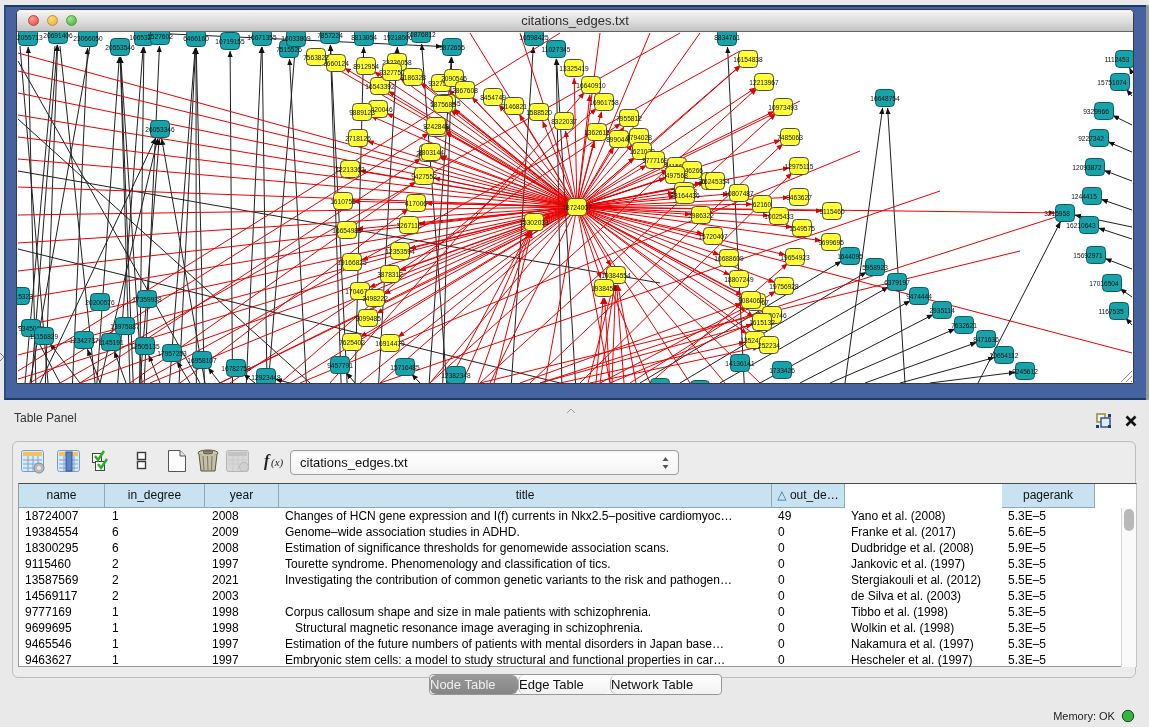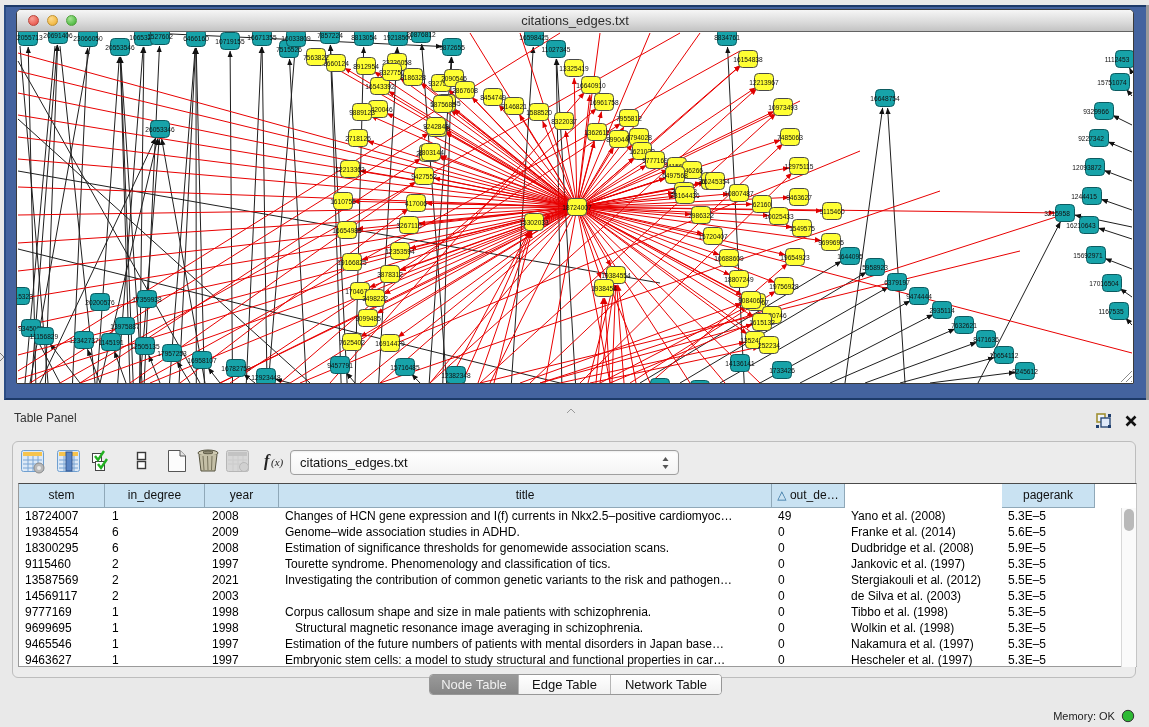--- a/index.html
+++ b/index.html
@@ -36,21 +36,21 @@
   border-bottom:1px solid #8fa8b8; font-size:12px; color:#111; text-align:center; line-height:23px; }
 .rows { position:absolute; left:0; top:24px; width:1103px; }
 .row { position:relative; height:16px; font-size:12px; color:#000; white-space:nowrap; }
 .row span { position:absolute; top:1px; }
 .sb { position:absolute; right:0; top:24px; width:15px; height:159px; background:#fafafa;
   border-left:1px solid #d8d8d8; }
 .sb .th { position:absolute; left:2px; top:1px; width:10px; height:22px; background:#b9b9b9; border-radius:5px; }
 .tabs { position:absolute; left:429px; top:274px; height:21px; display:flex;
   border:1px solid #979797; border-radius:4px; overflow:hidden; background:#fff;
   font-size:13px; }
-.tab { height:100%; line-height:19px; text-align:center; }
+.tab { height:100%; line-height:19px; text-align:left;border-radius:6px; }
 .tab.sel { background:linear-gradient(#9a9a9a,#858585); color:#f0f0f0; }
 .tab.n { background:linear-gradient(#ffffff,#f1f1f1); color:#111; border-left:1px solid #b5b5b5; }
 .mem { position:absolute; right:14px; bottom:4px; font-size:11px; color:#222; }
 .divgrip { position:absolute; left:567px; top:0px; width:9px; height:5px; }
 </style>
 </head>
 <body>
 <div class="desktop"></div>
 <svg style="position:absolute;left:0;top:352px" width="5" height="10">
     <path d="M0,1 L4,5 L0,9" fill="none" stroke="#777" stroke-width="1"></path>
@@ -612,21 +612,21 @@
         <path d="M0,4 L4,0 L8,4" fill="none" stroke="#9a9a9a"></path>
       </svg></div>
   <div class="container">
 
     <div class="combo">citations_edges.txt<svg class="udsvg" style="position:absolute;right:9px;top:6px" width="7" height="12">
           <path d="M3.5,0 L6.5,4 L0.5,4 z" fill="#555"></path>
           <path d="M3.5,12 L6.5,8 L0.5,8 z" fill="#555"></path>
         </svg></div>
     <div class="tablewrap">
       <div class="thead">
-        <div class="c" style="left:0;width:86px">stem</div>
+        <div class="c" style="left:0;width:86px">name</div>
         <div class="c" style="left:86px;width:100px">in_degree</div>
         <div class="c" style="left:186px;width:74px">year</div>
         <div class="c" style="left:260px;width:493px">title</div>
         <div class="c" style="left:753px;width:73px"><span style="color:#2f6f9f">△</span> out_de…</div>
         <div class="c" style="left:983px;width:93px">pagerank</div>
       </div>
       <div class="rows">
           <div class="row">
             <span style="left:6px">18724007</span>
             <span style="left:93px">1</span>
@@ -635,21 +635,21 @@
             <span style="left:759px">49</span>
             <span style="left:832px">Yano et al. (2008)</span>
             <span style="left:989px">5.3E–5</span>
           </div>
 <div class="row">
             <span style="left:6px">19384554</span>
             <span style="left:93px">6</span>
             <span style="left:193px">2009</span>
             <span style="left:266px">Genome–wide association studies in ADHD.</span>
             <span style="left:759px">0</span>
-            <span style="left:832px">Franke et al. (2014)</span>
+            <span style="left:832px">Franke et al. (2017)</span>
             <span style="left:989px">5.6E–5</span>
           </div>
 <div class="row">
             <span style="left:6px">18300295</span>
             <span style="left:93px">6</span>
             <span style="left:193px">2008</span>
             <span style="left:266px">Estimation of significance thresholds for genomewide association scans.</span>
             <span style="left:759px">0</span>
             <span style="left:832px">Dudbridge et al. (2008)</span>
             <span style="left:989px">5.9E–5</span>

